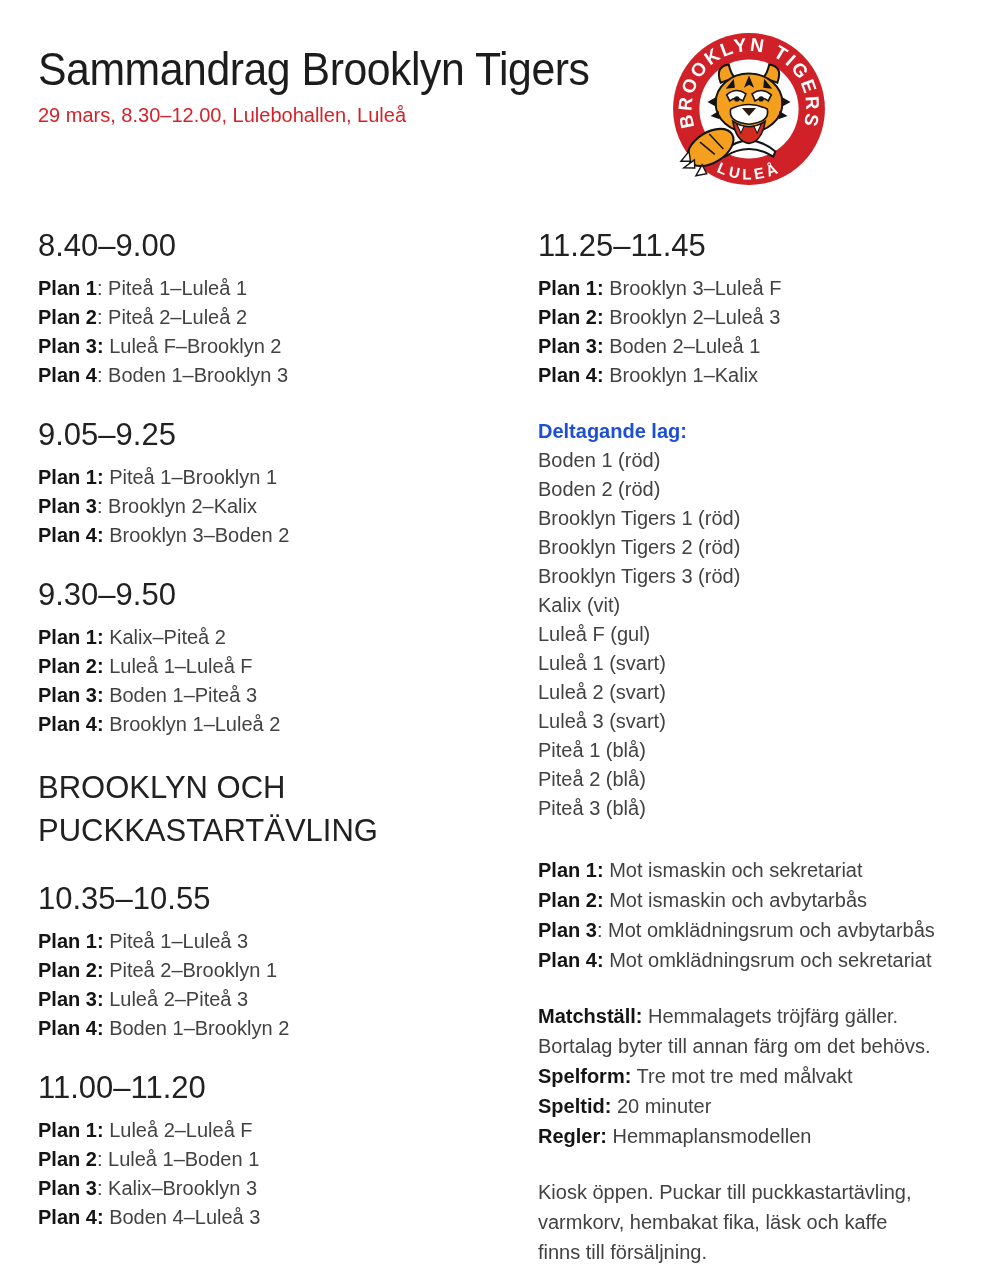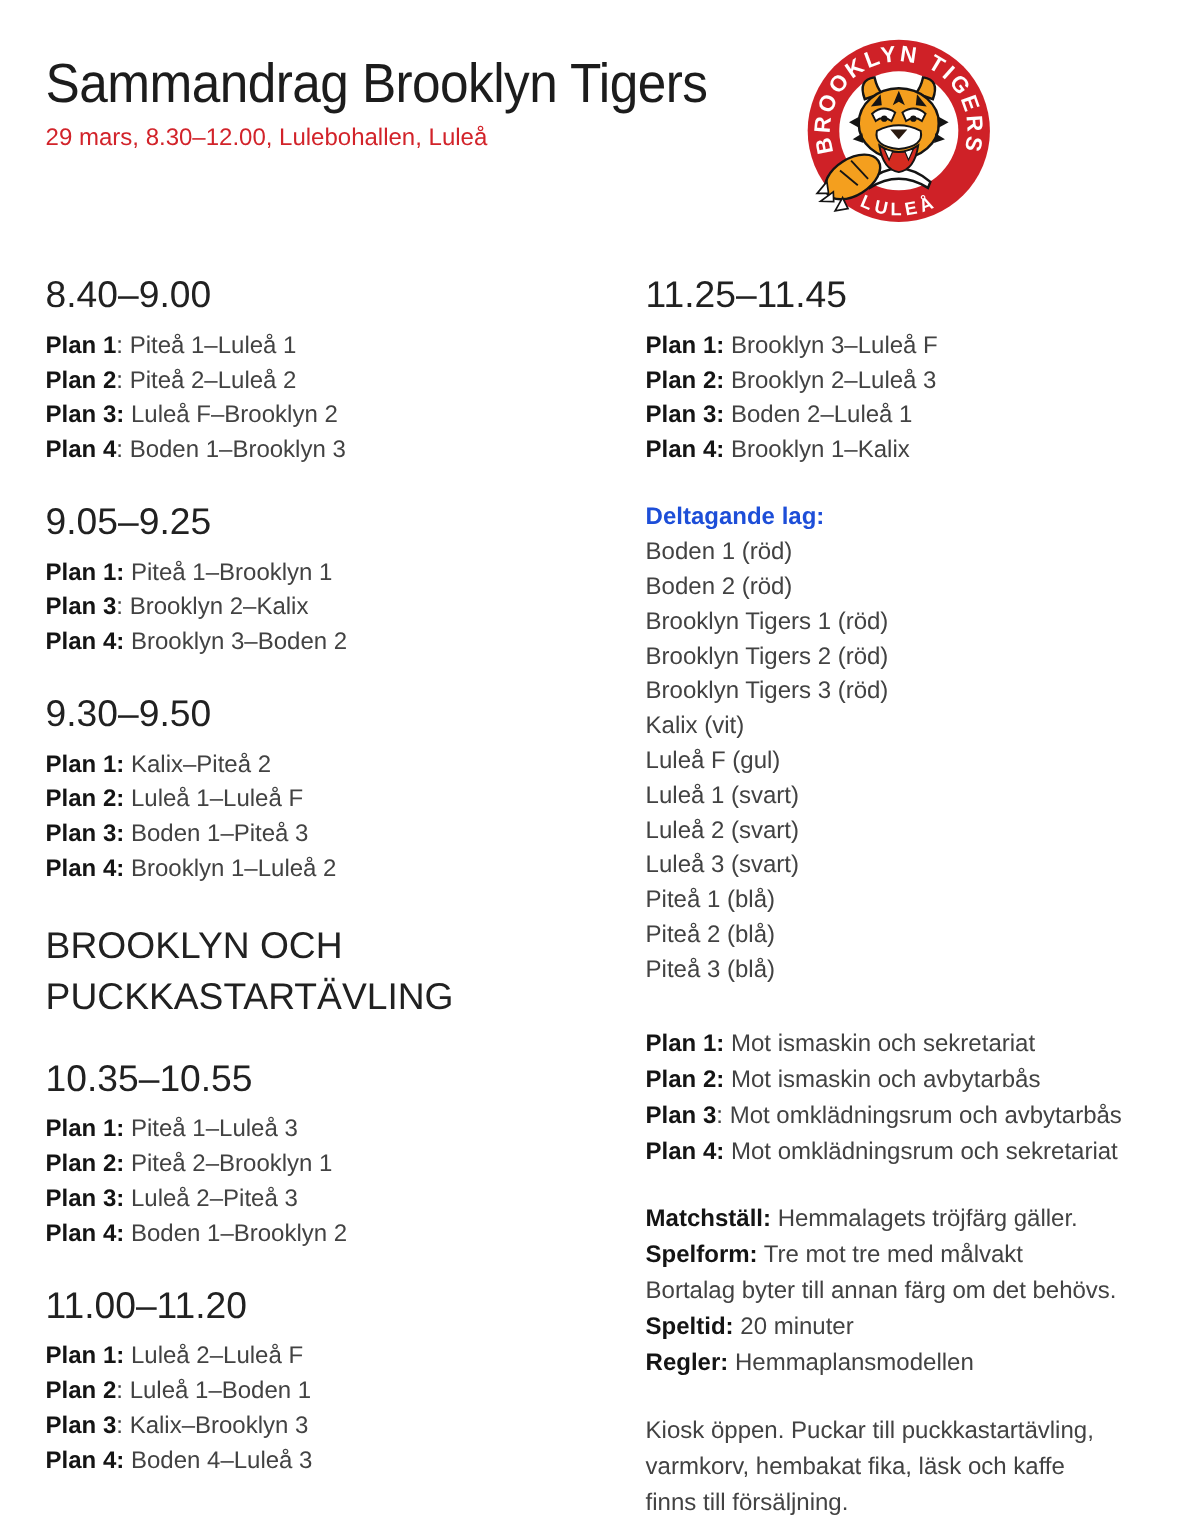--- a/index.html
+++ b/index.html
@@ -185,22 +185,22 @@
         <div class="team-row">Piteå 3 (blå)</div>
       </div>
       <div class="plans">
         <div class="row"><b>Plan 1:</b><span> Mot ismaskin och sekretariat</span></div>
         <div class="row"><b>Plan 2:</b><span> Mot ismaskin och avbytarbås</span></div>
         <div class="row"><b>Plan 3</b><span>: Mot omklädningsrum och avbytarbås</span></div>
         <div class="row"><b>Plan 4:</b><span> Mot omklädningsrum och sekretariat</span></div>
       </div>
       <div class="info">
         <div class="row"><b>Matchställ:</b><span> Hemmalagets tröjfärg gäller.</span></div>
+        <div class="row"><span>Bortalag byter till annan färg om det behövs.</span></div>
         <div class="row"><b>Spelform:</b><span> Tre mot tre med målvakt</span></div>
-        <div class="row"><span>Bortalag byter till annan färg om det behövs.</span></div>
         <div class="row"><b>Speltid:</b><span> 20 minuter</span></div>
         <div class="row"><b>Regler:</b><span> Hemmaplansmodellen</span></div>
       </div>
       <div class="footer">
         <div class="line">Kiosk öppen. Puckar till puckkastartävling,</div>
         <div class="line">varmkorv, hembakat fika, läsk och kaffe</div>
         <div class="line">finns till försäljning.</div>
       </div>
     </div>
 

